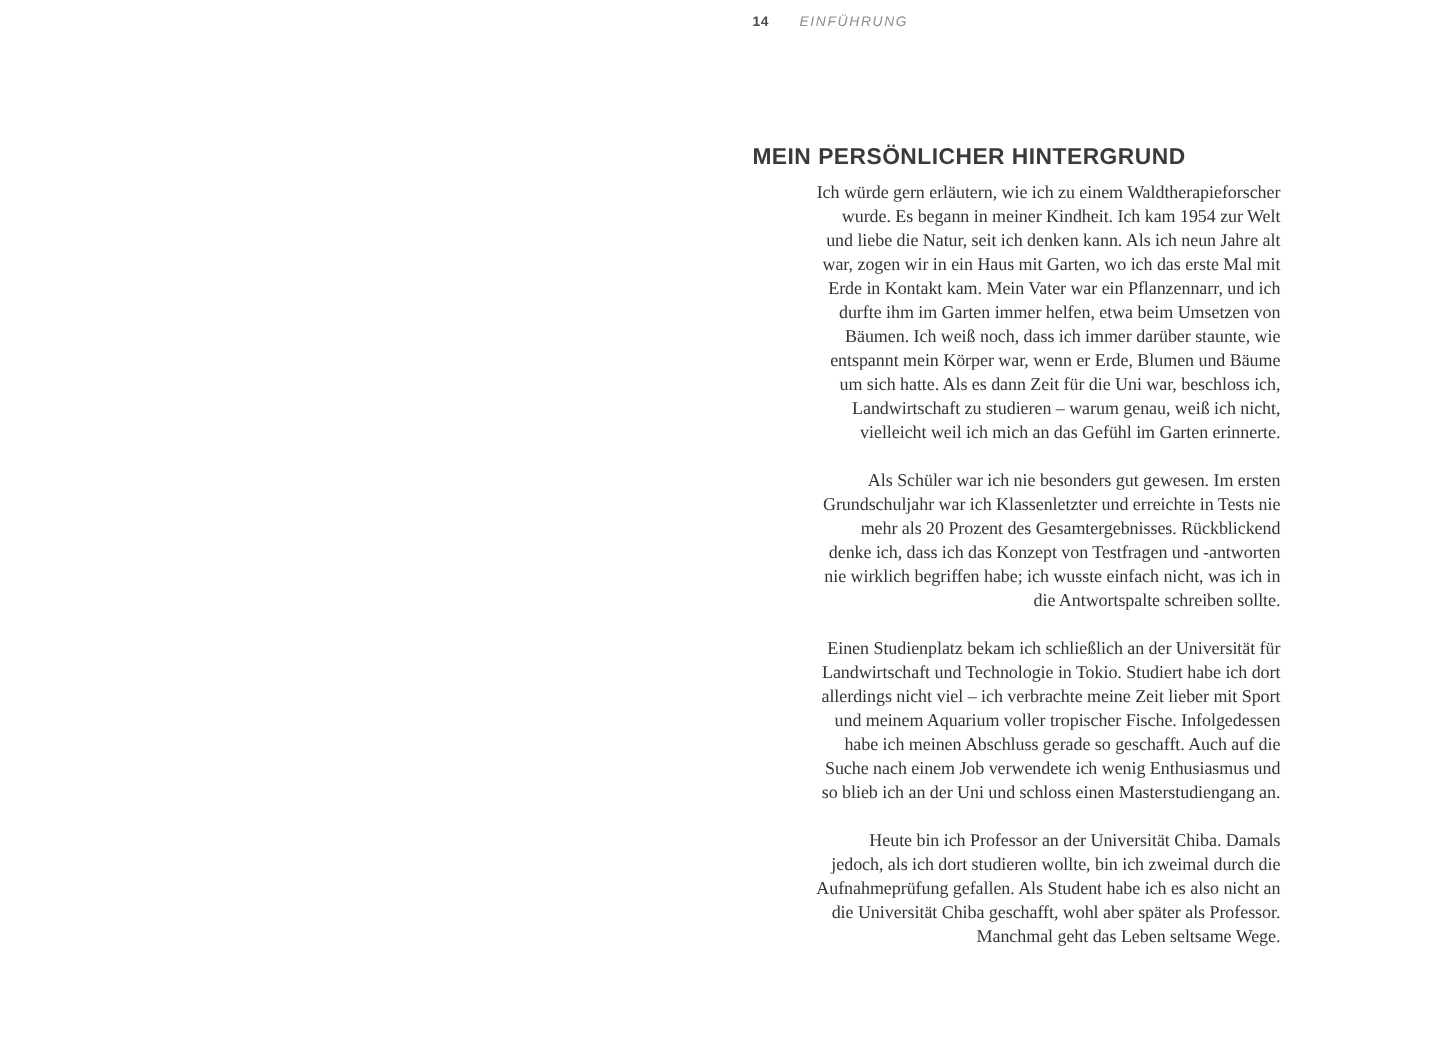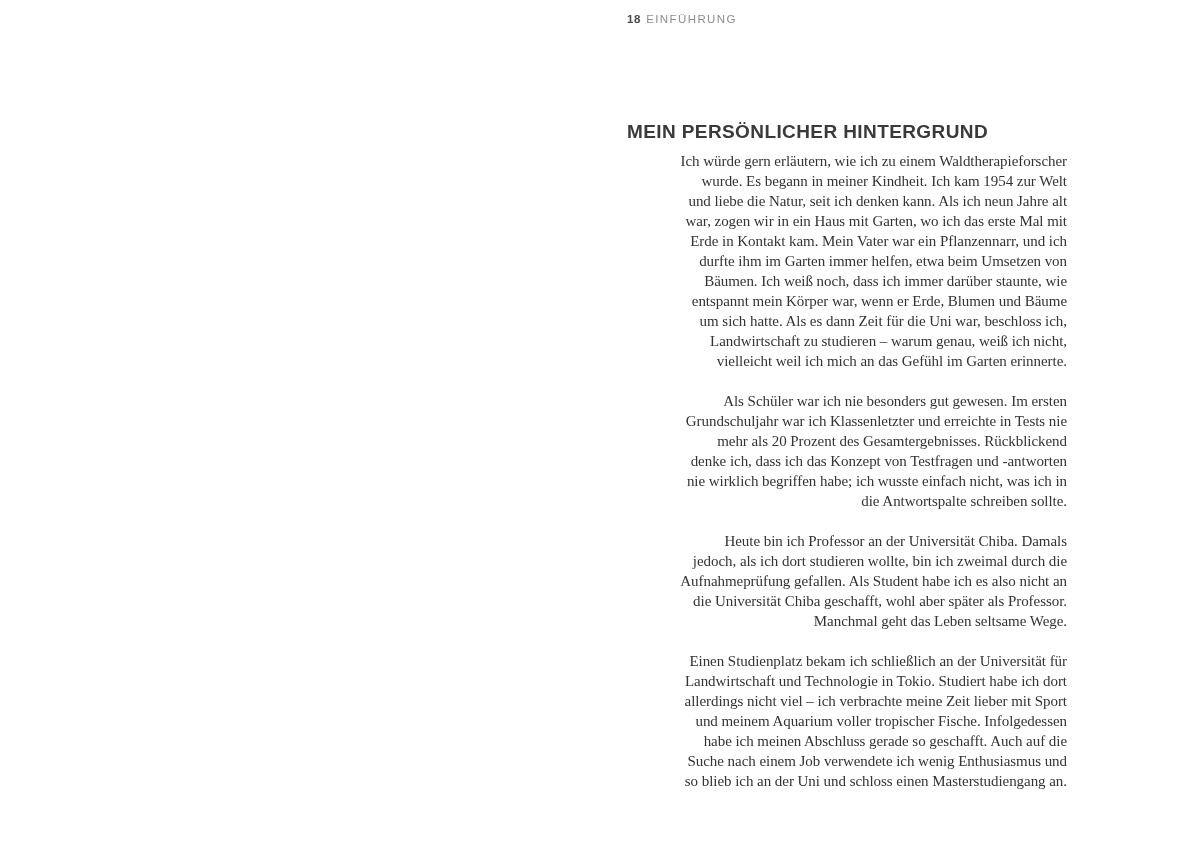--- a/index.html
+++ b/index.html
@@ -29,21 +29,22 @@
     white-space: nowrap;
   }
   .page-number {
     font-weight: bold;
     color: #4b4b4b;
     letter-spacing: 0.6px;
   }
   .header-label {
     color: #8d8d8d;
     letter-spacing: 1.4px;
-    margin-left: 2px;
+    margin-left: 22px;
+    font-style: italic;
   }
   .section-title {
     position: absolute;
     top: 106px;
     left: 627px;
     font-family: "Liberation Sans", sans-serif;
     font-weight: bold;
     font-size: 19px;
     line-height: 26px;
     letter-spacing: 0.4px;
@@ -65,21 +66,21 @@
     margin: 0 0 20px 0;
     white-space: pre-line;
   }
 </style>
 </head>
 <body>
 
 <div class="page">
 
   <div class="running-header">
-    <span class="page-number">18</span>
+    <span class="page-number">14</span>
     <span class="header-label">EINFÜHRUNG</span>
   </div>
 
   <h1 class="section-title">MEIN PERSÖNLICHER HINTERGRUND</h1>
 
   <div class="body-text">
     <p class="para">Ich würde gern erläutern, wie ich zu einem Waldtherapieforscher
 wurde. Es begann in meiner Kindheit. Ich kam 1954 zur Welt
 und liebe die Natur, seit ich denken kann. Als ich neun Jahre alt
 war, zogen wir in ein Haus mit Garten, wo ich das erste Mal mit
@@ -89,27 +90,27 @@
 entspannt mein Körper war, wenn er Erde, Blumen und Bäume
 um sich hatte. Als es dann Zeit für die Uni war, beschloss ich,
 Landwirtschaft zu studieren – warum genau, weiß ich nicht,
 vielleicht weil ich mich an das Gefühl im Garten erinnerte.</p>
     <p class="para">Als Schüler war ich nie besonders gut gewesen. Im ersten
 Grundschuljahr war ich Klassenletzter und erreichte in Tests nie
 mehr als 20 Prozent des Gesamtergebnisses. Rückblickend
 denke ich, dass ich das Konzept von Testfragen und -antworten
 nie wirklich begriffen habe; ich wusste einfach nicht, was ich in
 die Antwortspalte schreiben sollte.</p>
-    <p class="para">Heute bin ich Professor an der Universität Chiba. Damals
-jedoch, als ich dort studieren wollte, bin ich zweimal durch die
-Aufnahmeprüfung gefallen. Als Student habe ich es also nicht an
-die Universität Chiba geschafft, wohl aber später als Professor.
-Manchmal geht das Leben seltsame Wege.</p>
     <p class="para">Einen Studienplatz bekam ich schließlich an der Universität für
 Landwirtschaft und Technologie in Tokio. Studiert habe ich dort
 allerdings nicht viel – ich verbrachte meine Zeit lieber mit Sport
 und meinem Aquarium voller tropischer Fische. Infolgedessen
 habe ich meinen Abschluss gerade so geschafft. Auch auf die
 Suche nach einem Job verwendete ich wenig Enthusiasmus und
 so blieb ich an der Uni und schloss einen Masterstudiengang an.</p>
+    <p class="para">Heute bin ich Professor an der Universität Chiba. Damals
+jedoch, als ich dort studieren wollte, bin ich zweimal durch die
+Aufnahmeprüfung gefallen. Als Student habe ich es also nicht an
+die Universität Chiba geschafft, wohl aber später als Professor.
+Manchmal geht das Leben seltsame Wege.</p>
   </div>
 
 </div>
 
 </body></html>

